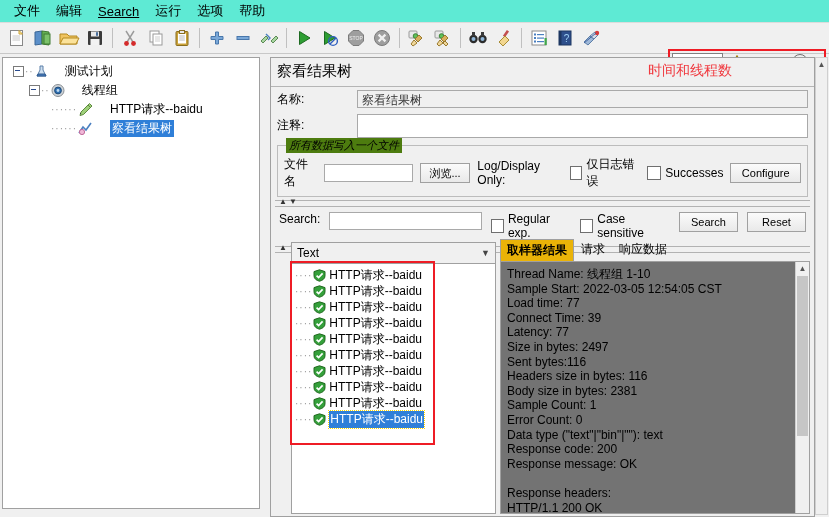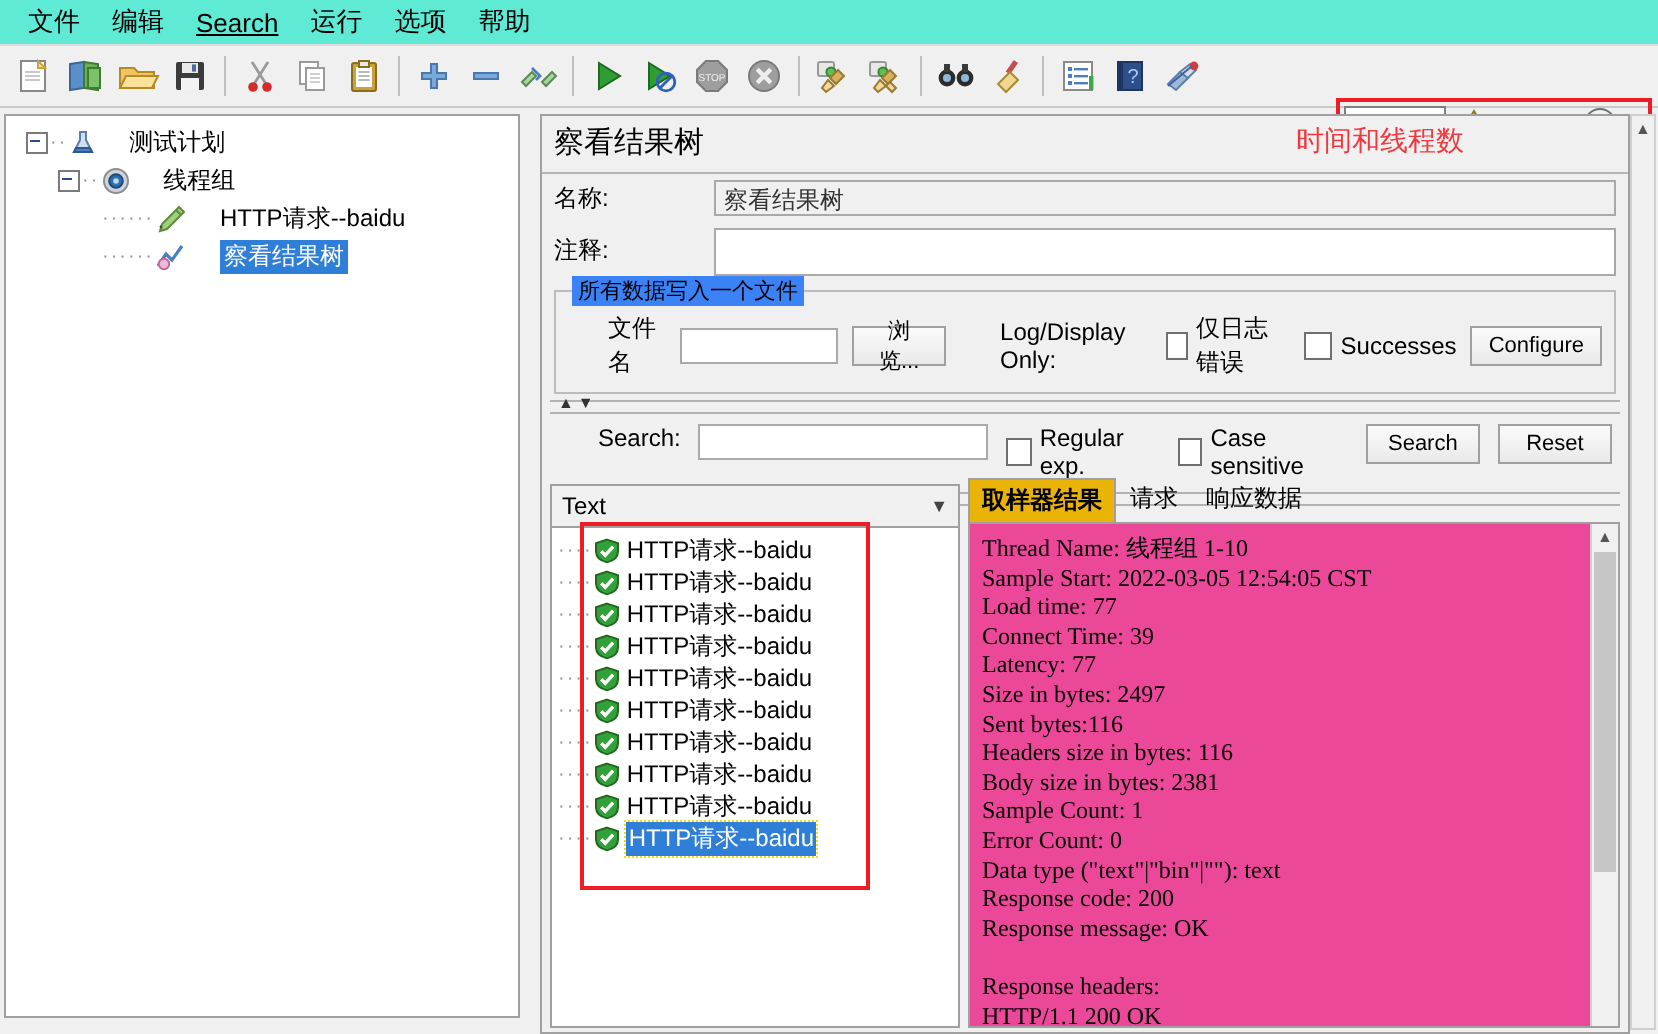--- a/index.html
+++ b/index.html
@@ -58,55 +58,55 @@
   .redannot{position:absolute;right:82px;top:4px;color:#f0393f;font-size:14px;}
 
   .formrow{display:flex;align-items:center;padding:3px 6px;gap:44px;}
   .flabel{width:36px;font-size:12px;}
   .finput{flex:1;height:18px;border:1px solid #a9a9a9;background:#fff;
           font-size:12px;padding:1px 4px;box-sizing:border-box;line-height:16px;color:#333;}
   .finput.grey{background:#f0f0f0;}
   .finput.tall{height:24px;}
 
   .group{margin:4px 6px 0 6px;border:1px solid #bcbcbc;position:relative;padding:10px 6px 6px 6px;}
-  .group-title{position:absolute;left:8px;top:-8px;background:#3b82f6;padding:0 3px;font-size:11px;}
+  .group-title{position:absolute;left:8px;top:-8px;background:#4d7c0f;padding:0 3px;font-size:11px;font-style:italic;}
   .grow{display:flex;align-items:center;gap:7px;}
-  .gl{font-size:12px;margin-left:20px;}
+  .gl{font-size:12px;}
   .tinput{height:18px;border:1px solid #a9a9a9;background:#fff;box-sizing:border-box;}
   .btn{border:1px solid #a0a0a0;background:linear-gradient(#fbfbfb,#e9e9e9);
        font-size:11px;padding:2px 8px;height:20px;box-sizing:border-box;
        display:flex;align-items:center;justify-content:center;cursor:default;}
   .chk{width:12px;height:12px;border:1px solid #6f6f6f;background:#fff;display:inline-block;}
   .chkwrap{display:flex;align-items:center;gap:4px;font-size:12px;}
 
   .hsplit{height:5px;margin:3px 4px 0 4px;background:#f0f0f0;position:relative;
           border-top:1px solid #b2b2b2;border-bottom:1px solid #b2b2b2;}
   .hsplit .arrows{position:absolute;left:4px;top:-4px;font-size:8px;color:#333;letter-spacing:2px;}
 
   .searchrow{display:flex;align-items:flex-start;gap:9px;padding:5px 8px 5px 8px;}
 
   
   .resultsarea{position:absolute;left:4px;top:184px;width:535px;height:272px;display:flex;}
   .resleft{width:205px;border:1px solid #a0a0a0;background:#fff;box-sizing:border-box;
-           display:flex;flex-direction:column;}
+           display:flex;flex-direction:column;margin-left:16px;}
   .combo{height:20px;background:#f0f0f0;border-bottom:1px solid #a0a0a0;
          display:flex;align-items:center;justify-content:space-between;padding:0 5px;font-size:12px;}
   .chev{font-size:9px;color:#444;}
   .reslist{flex:1;overflow:hidden;padding:3px 0 0 3px;background:#fff;}
   .resitem{display:flex;align-items:center;height:16px;font-size:12px;white-space:nowrap;}
   .resitem .dots{margin-right:1px;}
   .resitem .txt{margin-left:3px;}
   .resitem .txt.sel{background:#2f7fd8;color:#fff;outline:1px dotted #ffd700;padding:0 1px;}
 
   .resright{flex:1;margin-left:4px;display:flex;flex-direction:column;}
   .tabs{display:flex;align-items:flex-end;height:19px;}
   .tab{font-size:12px;padding:2px 6px;border:1px solid transparent;cursor:default;}
   .tab.active{background:#eab308;border:1px solid #a0a0a0;border-bottom:1px solid #fff;
               position:relative;top:1px;font-weight:bold;}
-  .detailbox{flex:1;border:1px solid #a0a0a0;background:#ec4899;position:relative;overflow:hidden;font-family:Liberation Serif, serif;}
+  .detailbox{flex:1;border:1px solid #a0a0a0;background:#737373;position:relative;overflow:hidden;}
   .detailtext{padding:5px 6px;font-size:12px;line-height:14.6px;white-space:pre-wrap;}
 
   
   .vsb{position:absolute;right:0;top:0;width:13px;height:100%;background:#f0f0f0;
        border-left:1px solid #cfcfcf;}
   .vsb .arrow{height:13px;display:flex;align-items:center;justify-content:center;
               font-size:8px;color:#555;}
   .vsb .thumb{position:absolute;left:1px;width:11px;background:#c6c6c6;}
   .outer-sb{position:absolute;right:1px;top:57px;width:13px;height:458px;background:#f0f0f0;
             border:1px solid #cfcfcf;box-sizing:border-box;}

